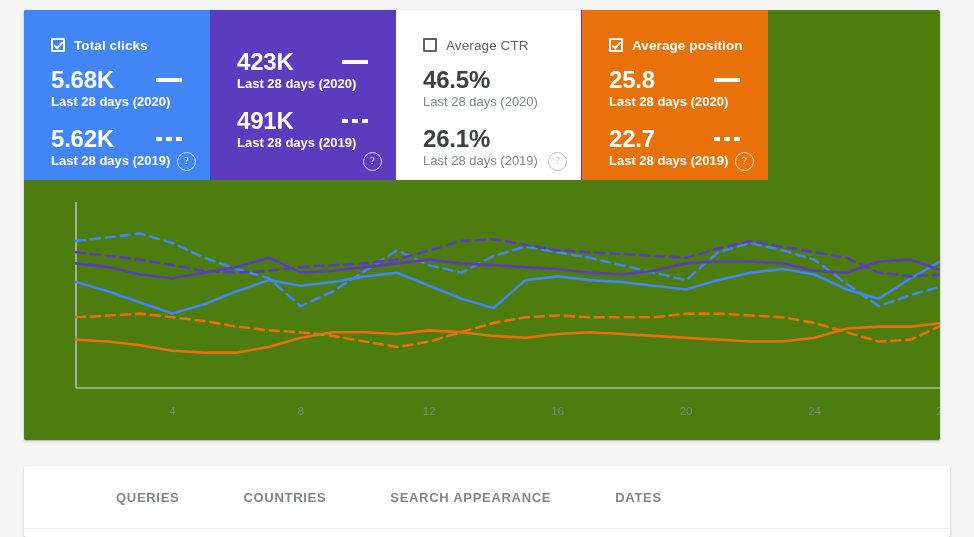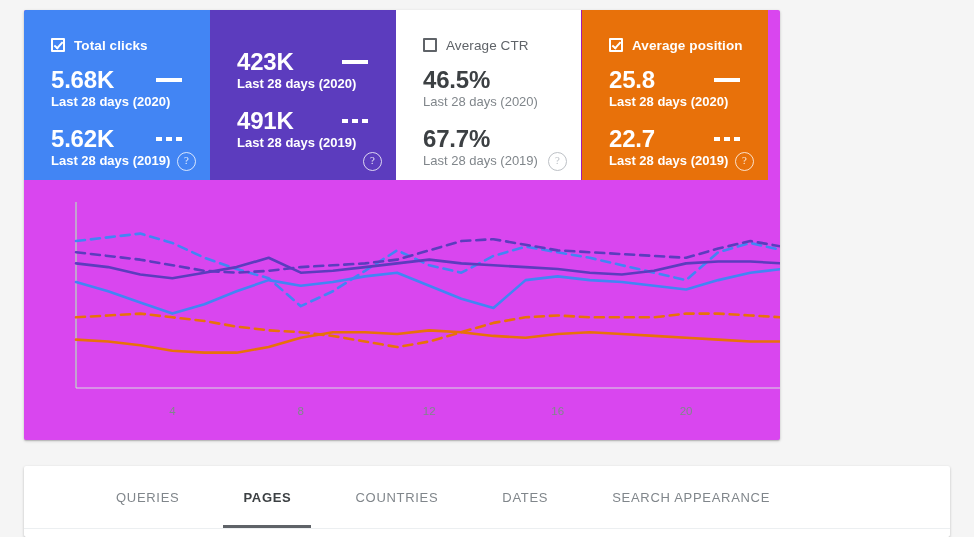--- a/index.html
+++ b/index.html
@@ -18,23 +18,23 @@
     width: 974px;
     height: 537px;
     background: #f5f5f5;
   }
 
   
   .panel {
     position: absolute;
     left: 24px;
     top: 10px;
-    width: 756px;
+    width: 916px;
     height: 430px;
-    background: #d946ef;
+    background: #4d7c0f;
     box-shadow: 0 1px 3px rgba(0,0,0,0.22), 0 1px 1px rgba(0,0,0,0.12);
     border-radius: 2px;
     overflow: hidden;
   }
 
   
   .cards {
     position: absolute;
     left: 0;
     top: 0;
@@ -191,20 +191,21 @@
     height: 62px;
     display: flex;
     align-items: center;
     padding: 0 20px;
     margin-right: 24px;
     font-size: 13px;
     letter-spacing: 0.7px;
     color: #80868b;
     white-space: nowrap;
     cursor: pointer;
+    font-weight: bold;
   }
   .tab.active { color: #3c4043; font-weight: bold; }
   .tab.active::after {
     content: "";
     position: absolute;
     left: 0;
     right: 0;
     bottom: 0;
     height: 3px;
     background: #5f6368;
@@ -261,21 +262,21 @@
       <div class="card ctr">
         <div class="card-head">
           <span class="cbox"></span>
           <span class="card-title">Average CTR</span>
         </div>
         <div class="metric-block">
           <div class="metric-value">46.5%</div>
           <div class="metric-sub">Last 28 days (2020)</div>
         </div>
         <div class="metric-block second">
-          <div class="metric-value">67.7%</div>
+          <div class="metric-value">26.1%</div>
           <div class="metric-sub">Last 28 days (2019)</div>
         </div>
         <div class="help">?</div>
       </div>
 
       <div class="card position">
         <div class="card-head">
           <span class="cbox checked"></span>
           <span class="card-title">Average position</span>
         </div>
@@ -312,29 +313,26 @@
           <text x="919" y="235" class="xlabel">28</text>
         </svg>
     </div>
   </div>
 
   <div class="tabs-panel">
     <div class="tabs">
       <div class="tab">
         <span>QUERIES</span>
       </div>
-      <div class="tab active">
-        <span>PAGES</span>
-      </div>
       <div class="tab">
         <span>COUNTRIES</span>
       </div>
       <div class="tab">
+        <span>SEARCH APPEARANCE</span>
+      </div>
+      <div class="tab">
         <span>DATES</span>
-      </div>
-      <div class="tab">
-        <span>SEARCH APPEARANCE</span>
       </div>
     </div>
     <div class="tabs-divider"></div>
   </div>
 
 </div>
 
 </body></html>

